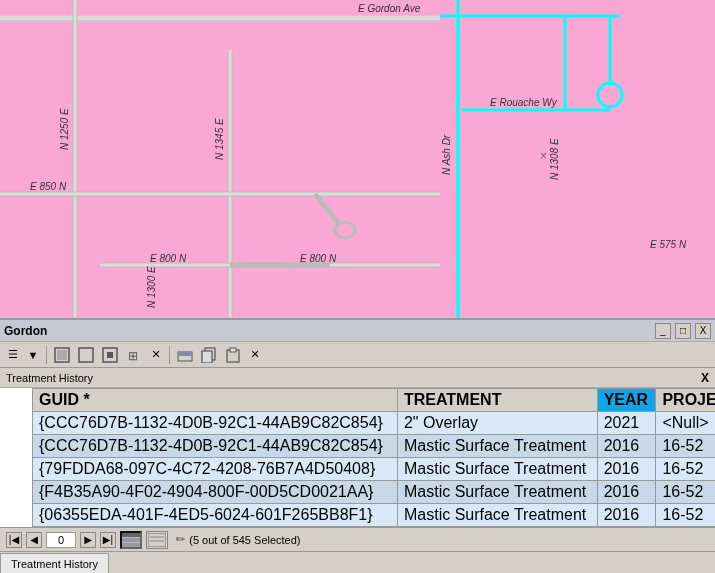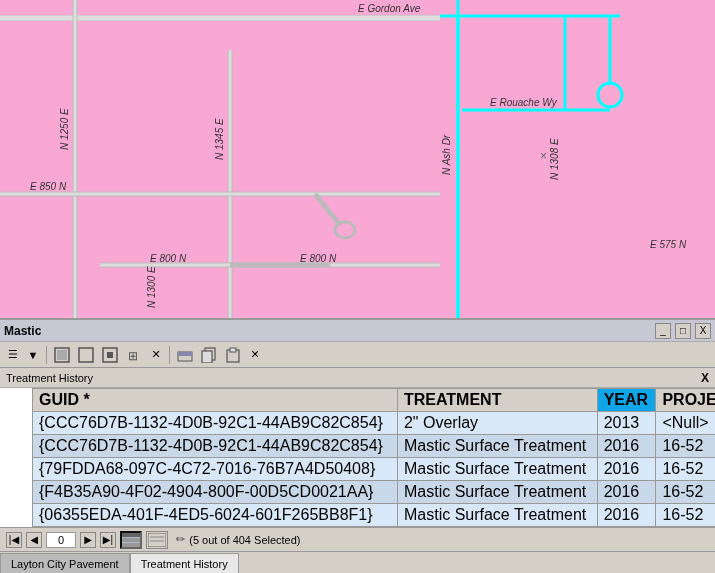--- a/index.html
+++ b/index.html
@@ -280,21 +280,21 @@
 
     <text transform="translate(155,308) rotate(-90)" font-family="Arial" font-size="10" fill="#333" font-style="italic">N 1300 E</text>
 
     <text x="540" y="160" font-family="Arial" font-size="12" fill="#666">×</text>
   </svg>
 </div>
 
 <div id="table-panel">
 
   <div id="table-title-bar">
-    <span>Mastic</span>
+    <span>Gordon</span>
     <div id="title-bar-controls">
       <div class="win-btn">_</div>
       <div class="win-btn">□</div>
       <div class="win-btn">X</div>
     </div>
   </div>
 
   <div id="toolbar">
     <div class="tb-btn">☰</div>
     <div class="tb-btn">▼</div>
@@ -356,31 +356,31 @@
           <th>GUID *</th>
           <th>TREATMENT</th>
           <th class="highlight">YEAR</th>
           <th>PROJECT</th>
         </tr>
       </thead>
       <tbody id="table-body">
       <tr>
             <td>{CCC76D7B-1132-4D0B-92C1-44AB9C82C854}</td>
             <td>2" Overlay</td>
-            <td>2013</td>
+            <td>2021</td>
             <td>&lt;Null&gt;</td>
           </tr>
           <tr>
             <td>{CCC76D7B-1132-4D0B-92C1-44AB9C82C854}</td>
             <td>Mastic Surface Treatment</td>
             <td>2016</td>
             <td>16-52</td>
           </tr>
           <tr>
-            <td>{79FDDA68-097C-4C72-7016-76B7A4D50408}</td>
+            <td>{79FDDA68-097C-4C72-4208-76B7A4D50408}</td>
             <td>Mastic Surface Treatment</td>
             <td>2016</td>
             <td>16-52</td>
           </tr>
           <tr>
             <td>{F4B35A90-4F02-4904-800F-00D5CD0021AA}</td>
             <td>Mastic Surface Treatment</td>
             <td>2016</td>
             <td>16-52</td>
           </tr>
@@ -408,21 +408,20 @@
         </svg>
     </div>
     <div class="view-btn">
       <svg width="18" height="14" viewBox="0 0 18 14">
           <rect x="0" y="0" width="18" height="14" fill="none" stroke="#666" stroke-width="1"></rect>
           <line x1="2" y1="4" x2="16" y2="4" stroke="#888" stroke-width="1"></line>
           <line x1="2" y1="8" x2="16" y2="8" stroke="#888" stroke-width="1"></line>
         </svg>
     </div>
     <div style="margin-left:4px; font-size:11px; color:#333;">✏</div>
-    <span>(5 out of 404 Selected)</span>
+    <span>(5 out of 545 Selected)</span>
   </div>
 
   <div id="tab-strip">
-    <div class="tab">Layton City Pavement</div>
     <div class="tab active">Treatment History</div>
   </div>
 
 </div>
 
 </body></html>

